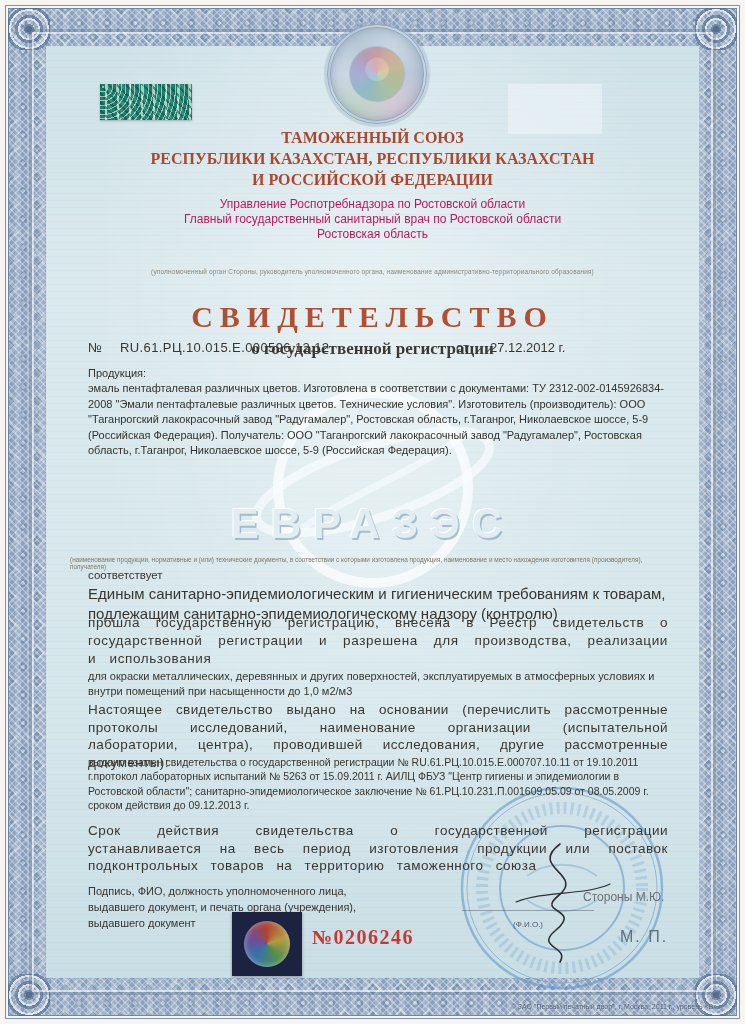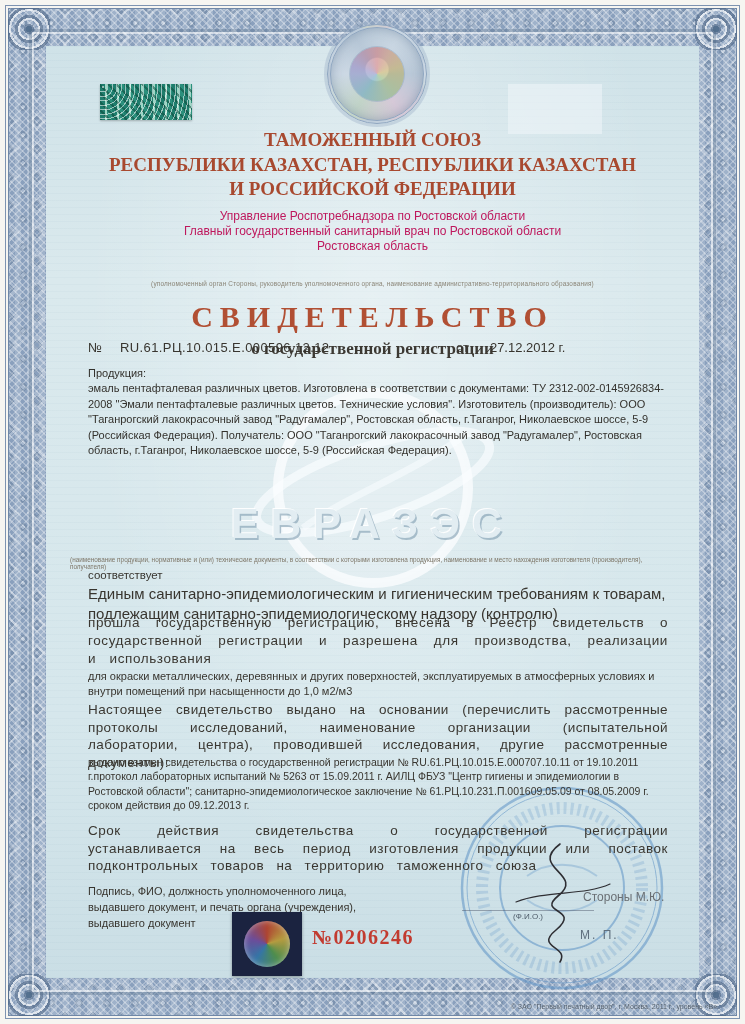--- a/index.html
+++ b/index.html
@@ -55,21 +55,21 @@
   
   .wm-globe{position:absolute;left:233px;top:378px;z-index:3;}
   .wm-text{position:absolute;left:0;right:0;top:500px;z-index:3;text-align:center;
     font-weight:bold;font-size:42px;letter-spacing:12px;color:#e2edf2;
     text-shadow:1.5px 1.5px 0 rgba(125,155,175,0.6), -1px -1px 0 rgba(255,255,255,0.9);}
   .stamp{position:absolute;left:442px;top:776px;z-index:3;opacity:0.55;}
   .sign{position:absolute;left:498px;top:838px;z-index:5;}
   
   .txt{position:absolute;z-index:4;color:#38352f;}
   .header{left:70px;right:70px;top:128px;text-align:center;}
-  .union{font-family:"Liberation Serif",serif;font-weight:bold;font-size:19px;line-height:1.3;color:#a8492f;}
+  .union{font-family:"Liberation Serif",serif;font-weight:bold;font-size:16px;line-height:1.3;color:#a8492f;}
   .auth{font-size:12px;line-height:1.25;color:#be185d;margin-top:7px;}
   .auth-note{font-size:6.4px;color:#8b8577;margin-top:26px;letter-spacing:0.2px;}
   .title-wrap{left:0;right:0;top:268px;text-align:center;}
   .title-main{font-family:"Liberation Serif",serif;font-weight:bold;font-size:30px;letter-spacing:7px;color:#b14f33;margin-top:32px;}
   .title-sub{font-family:"Liberation Serif",serif;font-weight:bold;font-size:17px;color:#3c3933;margin-top:5px;}
   .reg-row{left:88px;top:340px;width:582px;font-size:13px;}
   .reg-number{margin-left:18px;letter-spacing:0.4px;}
   .date-group{position:absolute;left:368px;top:0;}
   .date-group .date{margin-left:21px;}
   .product{left:88px;top:366px;width:580px;font-size:11px;line-height:1.4;color:#33312c;}
@@ -80,22 +80,22 @@
     text-align:justify;word-spacing:9px;letter-spacing:0.6px;color:#3a3731;}
   .stmt-usage{left:88px;top:669px;width:584px;font-size:11px;line-height:1.4;}
   .basis-intro{left:88px;top:701px;width:580px;font-size:13.5px;line-height:1.3;
     text-align:justify;word-spacing:6px;letter-spacing:0.4px;color:#3a3731;}
   .basis-details{left:88px;top:755px;width:566px;font-size:10.5px;line-height:1.38;}
   .validity{left:88px;top:822px;width:580px;font-size:13.5px;line-height:1.3;
     text-align:justify;word-spacing:8px;letter-spacing:0.5px;color:#3a3731;}
   .sig-label{left:88px;top:884px;width:312px;font-size:11px;line-height:1.45;}
   .sig-name{left:583px;top:890px;font-size:12px;color:#6a6f74;}
   .sig-fio{left:462px;top:910px;width:132px;font-size:8px;color:#4d5a68;text-align:center;
-    border-top:1px solid rgba(70,80,100,0.45);padding-top:1px;}
-  .sig-mp{left:580px;top:928px;font-size:12px;color:#5f6f7e;letter-spacing:2px;}
+    border-top:1px solid rgba(70,80,100,0.45);padding-top:9px;}
+  .sig-mp{left:620px;top:928px;font-size:16px;color:#5f6f7e;letter-spacing:2px;}
   .serial{left:312px;top:926px;font-family:"Liberation Serif",serif;font-weight:bold;
     font-size:20px;color:#c23b30;letter-spacing:1.5px;z-index:6;}
   .footer{right:26px;top:1003px;font-size:7px;color:#4d5a68;z-index:7;
     text-shadow:0 0 2px rgba(255,255,255,0.8);}
 </style>
 </head>
 <body>
 
 <div class="page">
 

